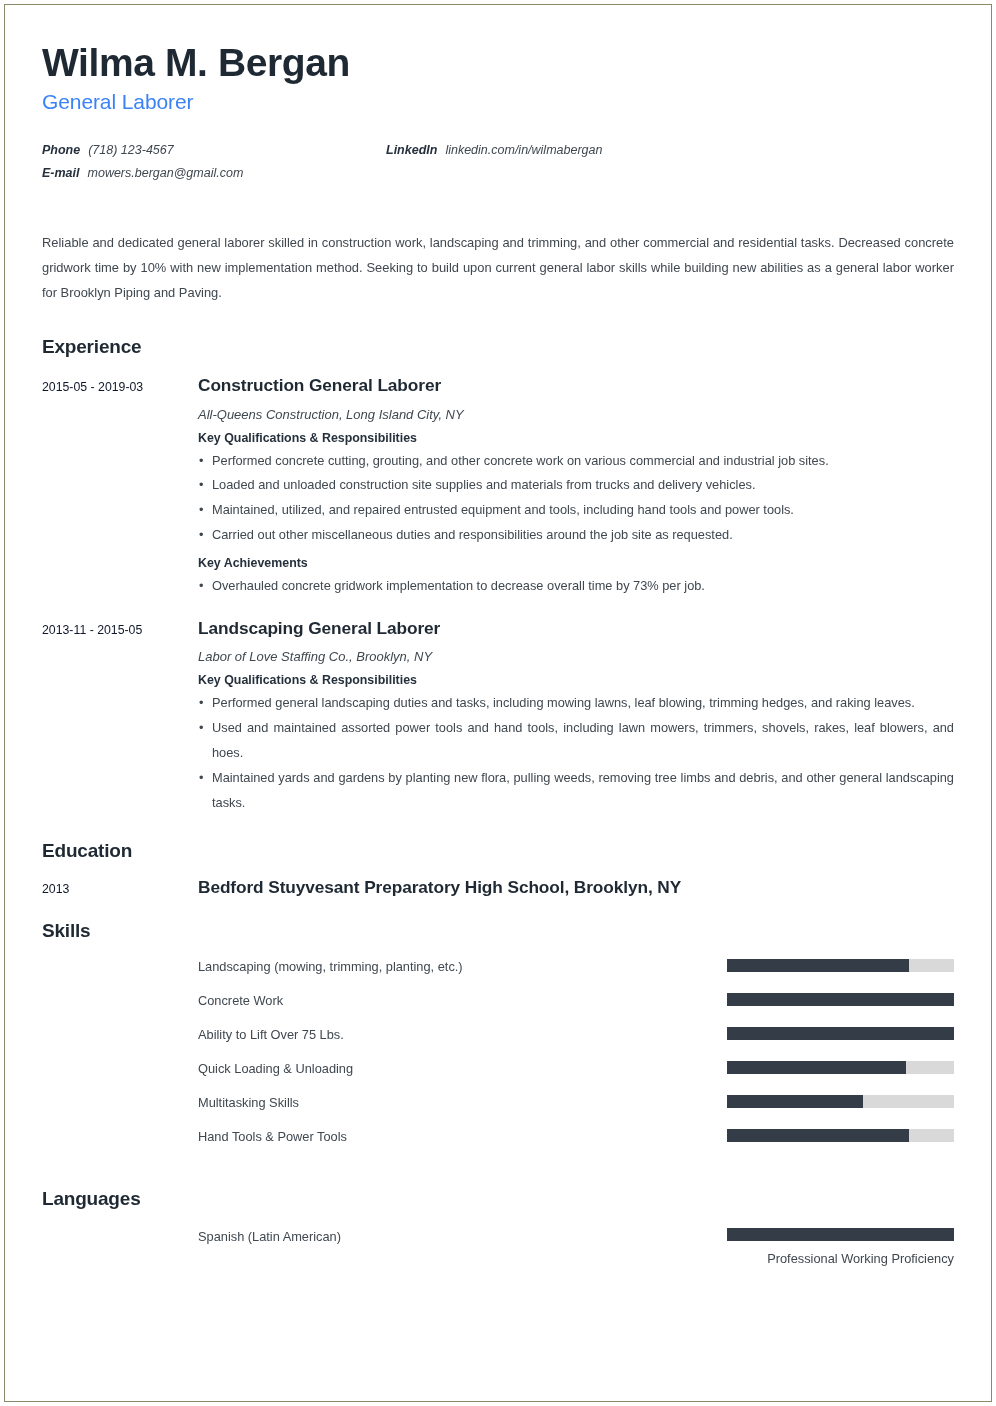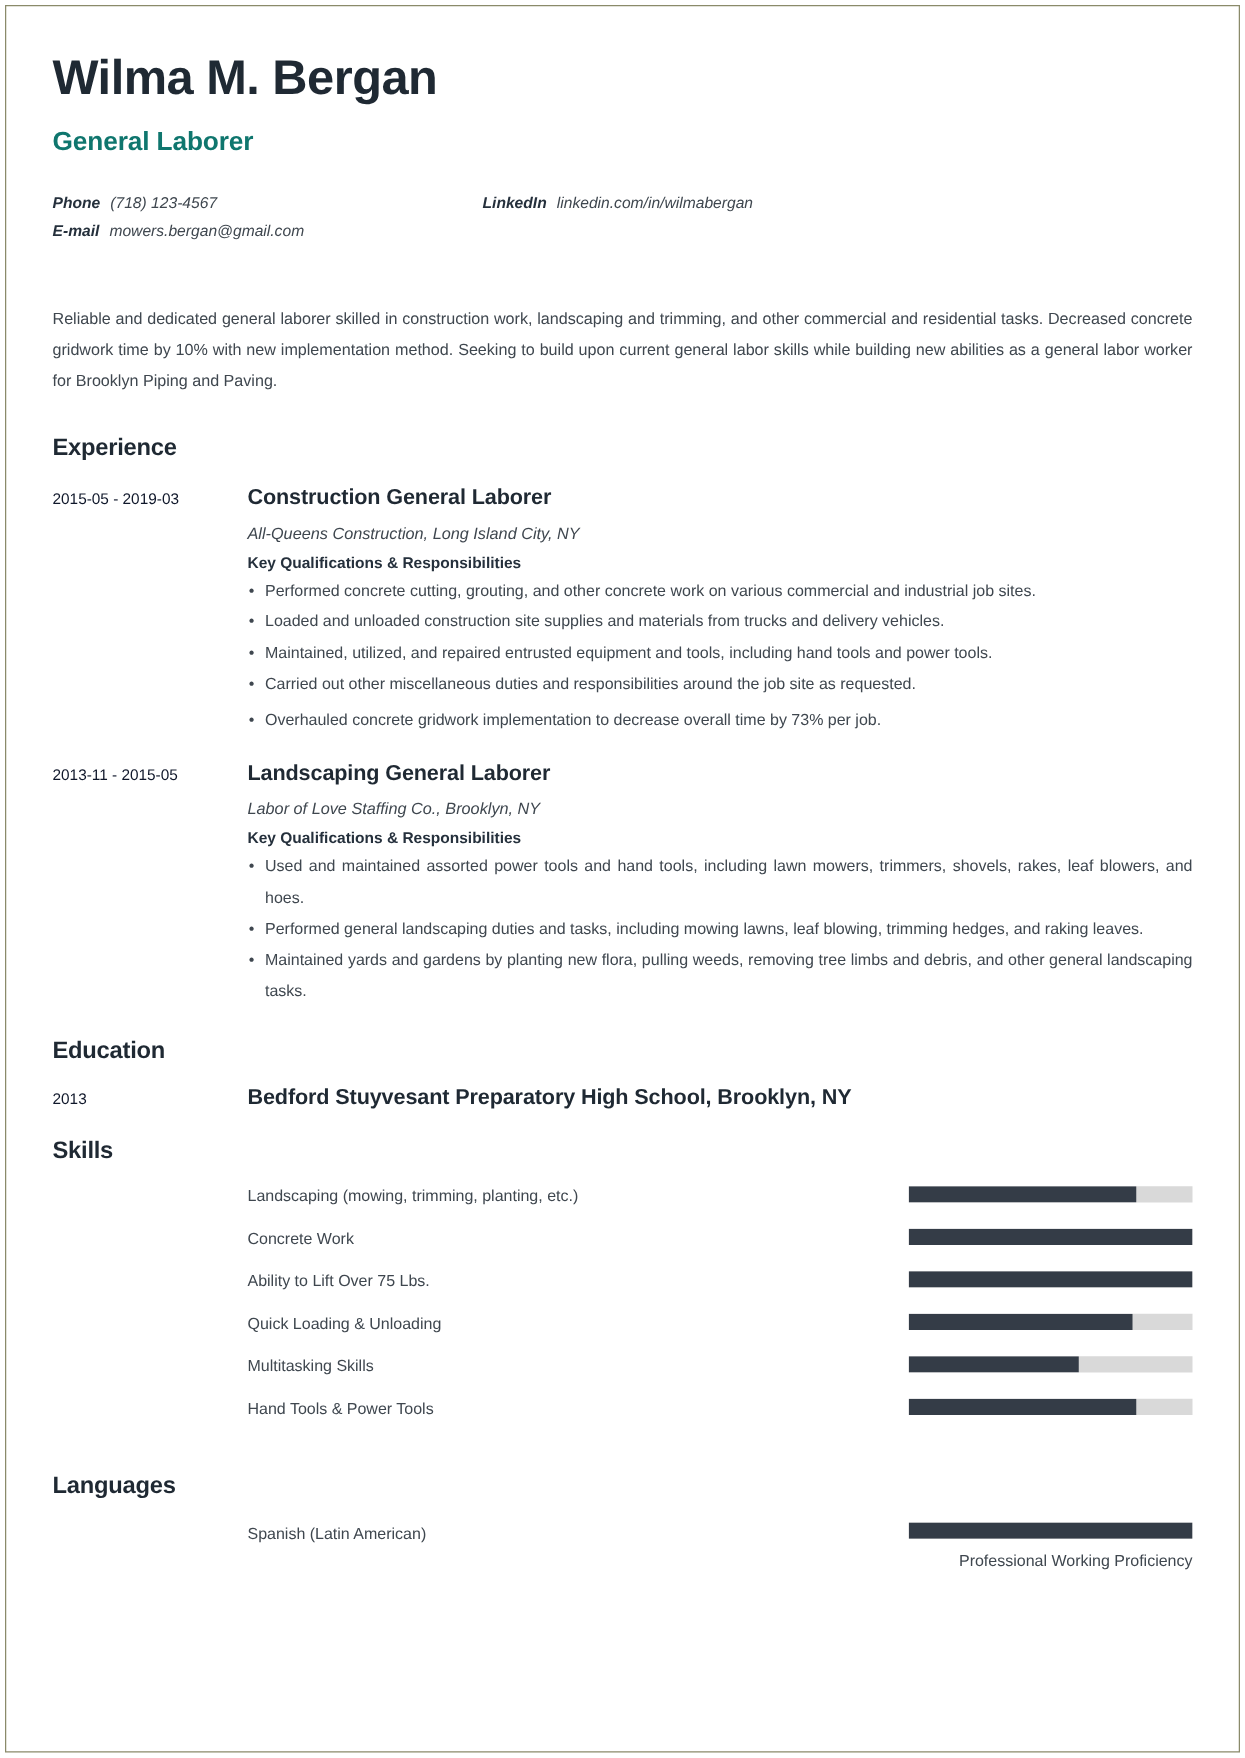--- a/index.html
+++ b/index.html
@@ -36,23 +36,23 @@
   .name {
     font-size: 39px;
     font-weight: bold;
     color: #1f2933;
     letter-spacing: -0.4px;
     line-height: 1.08;
     margin-top: 2px;
   }
   .job-title {
     font-size: 21px;
-    font-weight: bold;
-    color: #0f766e;
-    margin-top: 18px;
+    font-weight: normal;
+    color: #3b82f6;
+    margin-top: 6px;
     letter-spacing: -0.1px;
   }
 
   .contacts {
     margin-top: 29px;
   }
   .contact-row {
     display: flex;
     align-items: baseline;
     height: 23px;
@@ -263,35 +263,36 @@
       <div class="entry-right">
         <div class="entry-title">Construction General Laborer</div>
         <div class="entry-company">All-Queens Construction, Long Island City, NY</div>
         <div class="sub-head">Key Qualifications &amp; Responsibilities</div>
         <ul class="bullets nowrap">
           <li>Performed concrete cutting, grouting, and other concrete work on various commercial and industrial job sites.</li>
           <li>Loaded and unloaded construction site supplies and materials from trucks and delivery vehicles.</li>
           <li>Maintained, utilized, and repaired entrusted equipment and tools, including hand tools and power tools.</li>
           <li>Carried out other miscellaneous duties and responsibilities around the job site as requested.</li>
         </ul>
+        <div class="sub-head achieve">Key Achievements</div>
         <ul class="bullets nowrap">
           <li>Overhauled concrete gridwork implementation to decrease overall time by 73% per job.</li>
         </ul>
       </div>
     </div>
 
     <div class="entry exp-2">
       <div class="entry-left">2013-11 - 2015-05</div>
       <div class="entry-right">
         <div class="entry-title">Landscaping General Laborer</div>
         <div class="entry-company">Labor of Love Staffing Co., Brooklyn, NY</div>
         <div class="sub-head">Key Qualifications &amp; Responsibilities</div>
         <ul class="bullets">
+          <li>Performed general landscaping duties and tasks, including mowing lawns, leaf blowing, trimming hedges, and raking leaves.</li>
           <li>Used and maintained assorted power tools and hand tools, including lawn mowers, trimmers, shovels, rakes, leaf blowers, and hoes.</li>
-          <li>Performed general landscaping duties and tasks, including mowing lawns, leaf blowing, trimming hedges, and raking leaves.</li>
           <li>Maintained yards and gardens by planting new flora, pulling weeds, removing tree limbs and debris, and other general landscaping tasks.</li>
         </ul>
       </div>
     </div>
 
     <div class="section-head sec-education">Education</div>
 
     <div class="entry edu-1">
       <div class="entry-left">2013</div>
       <div class="entry-right">

